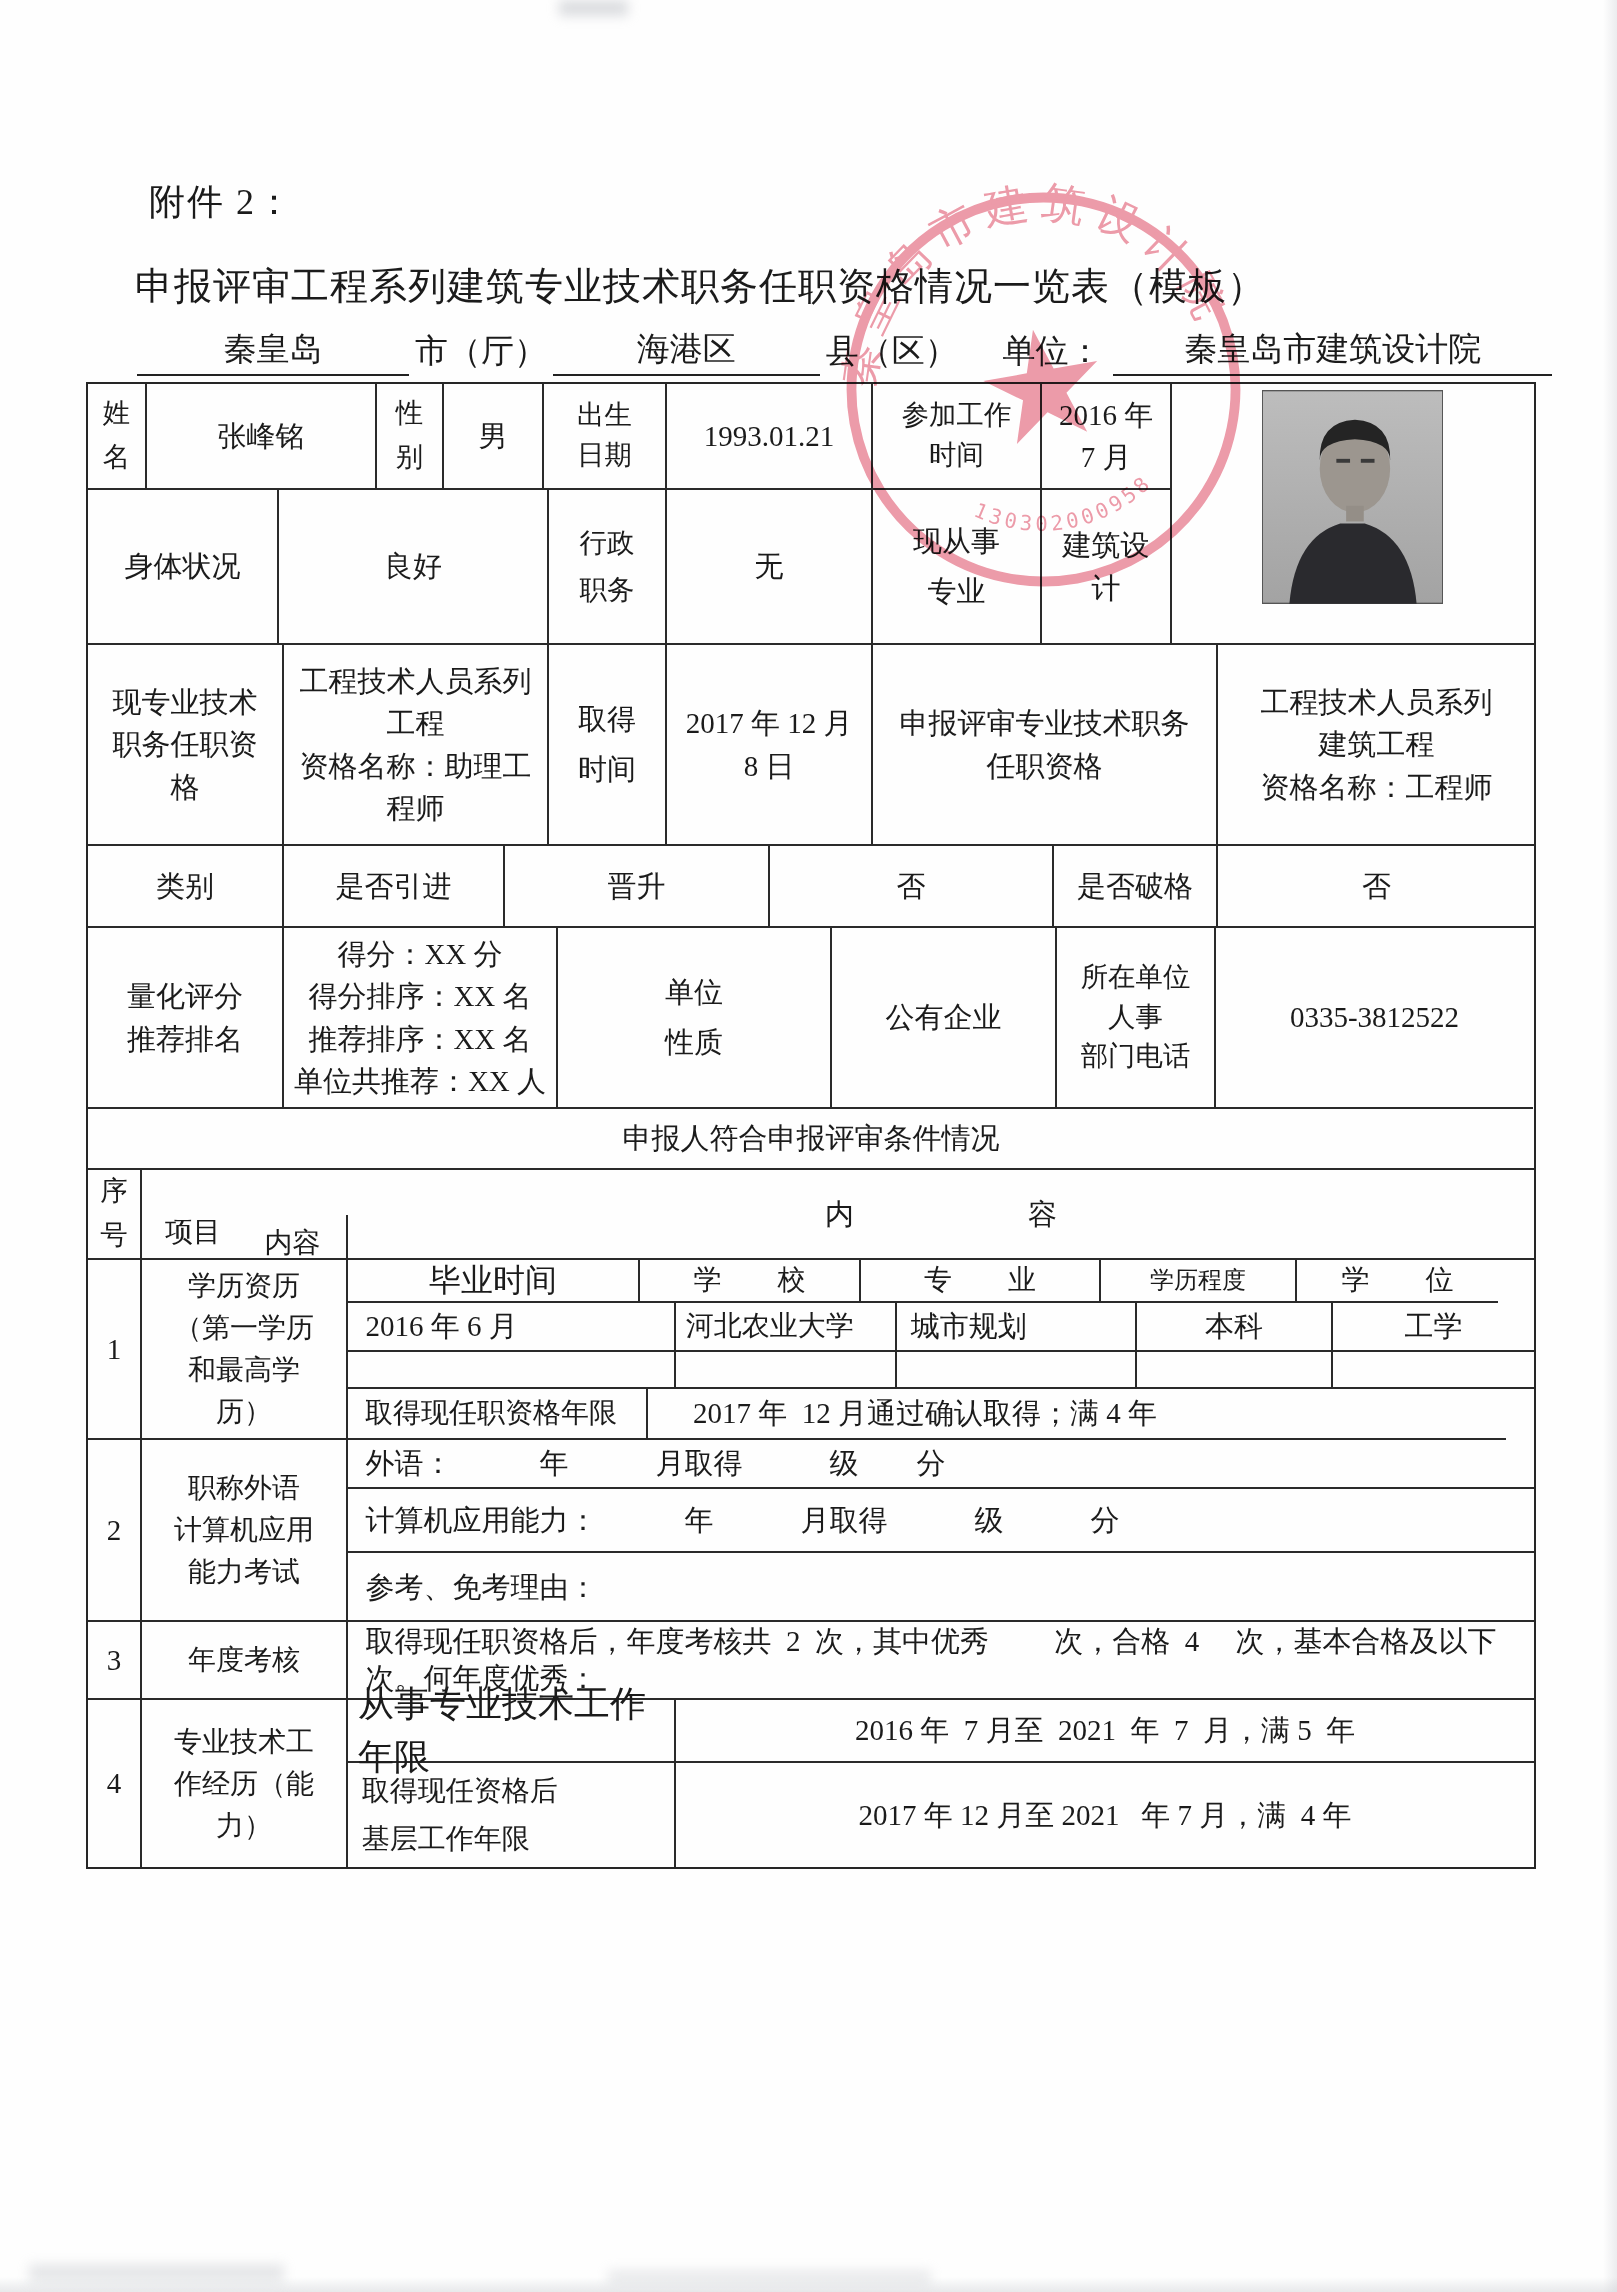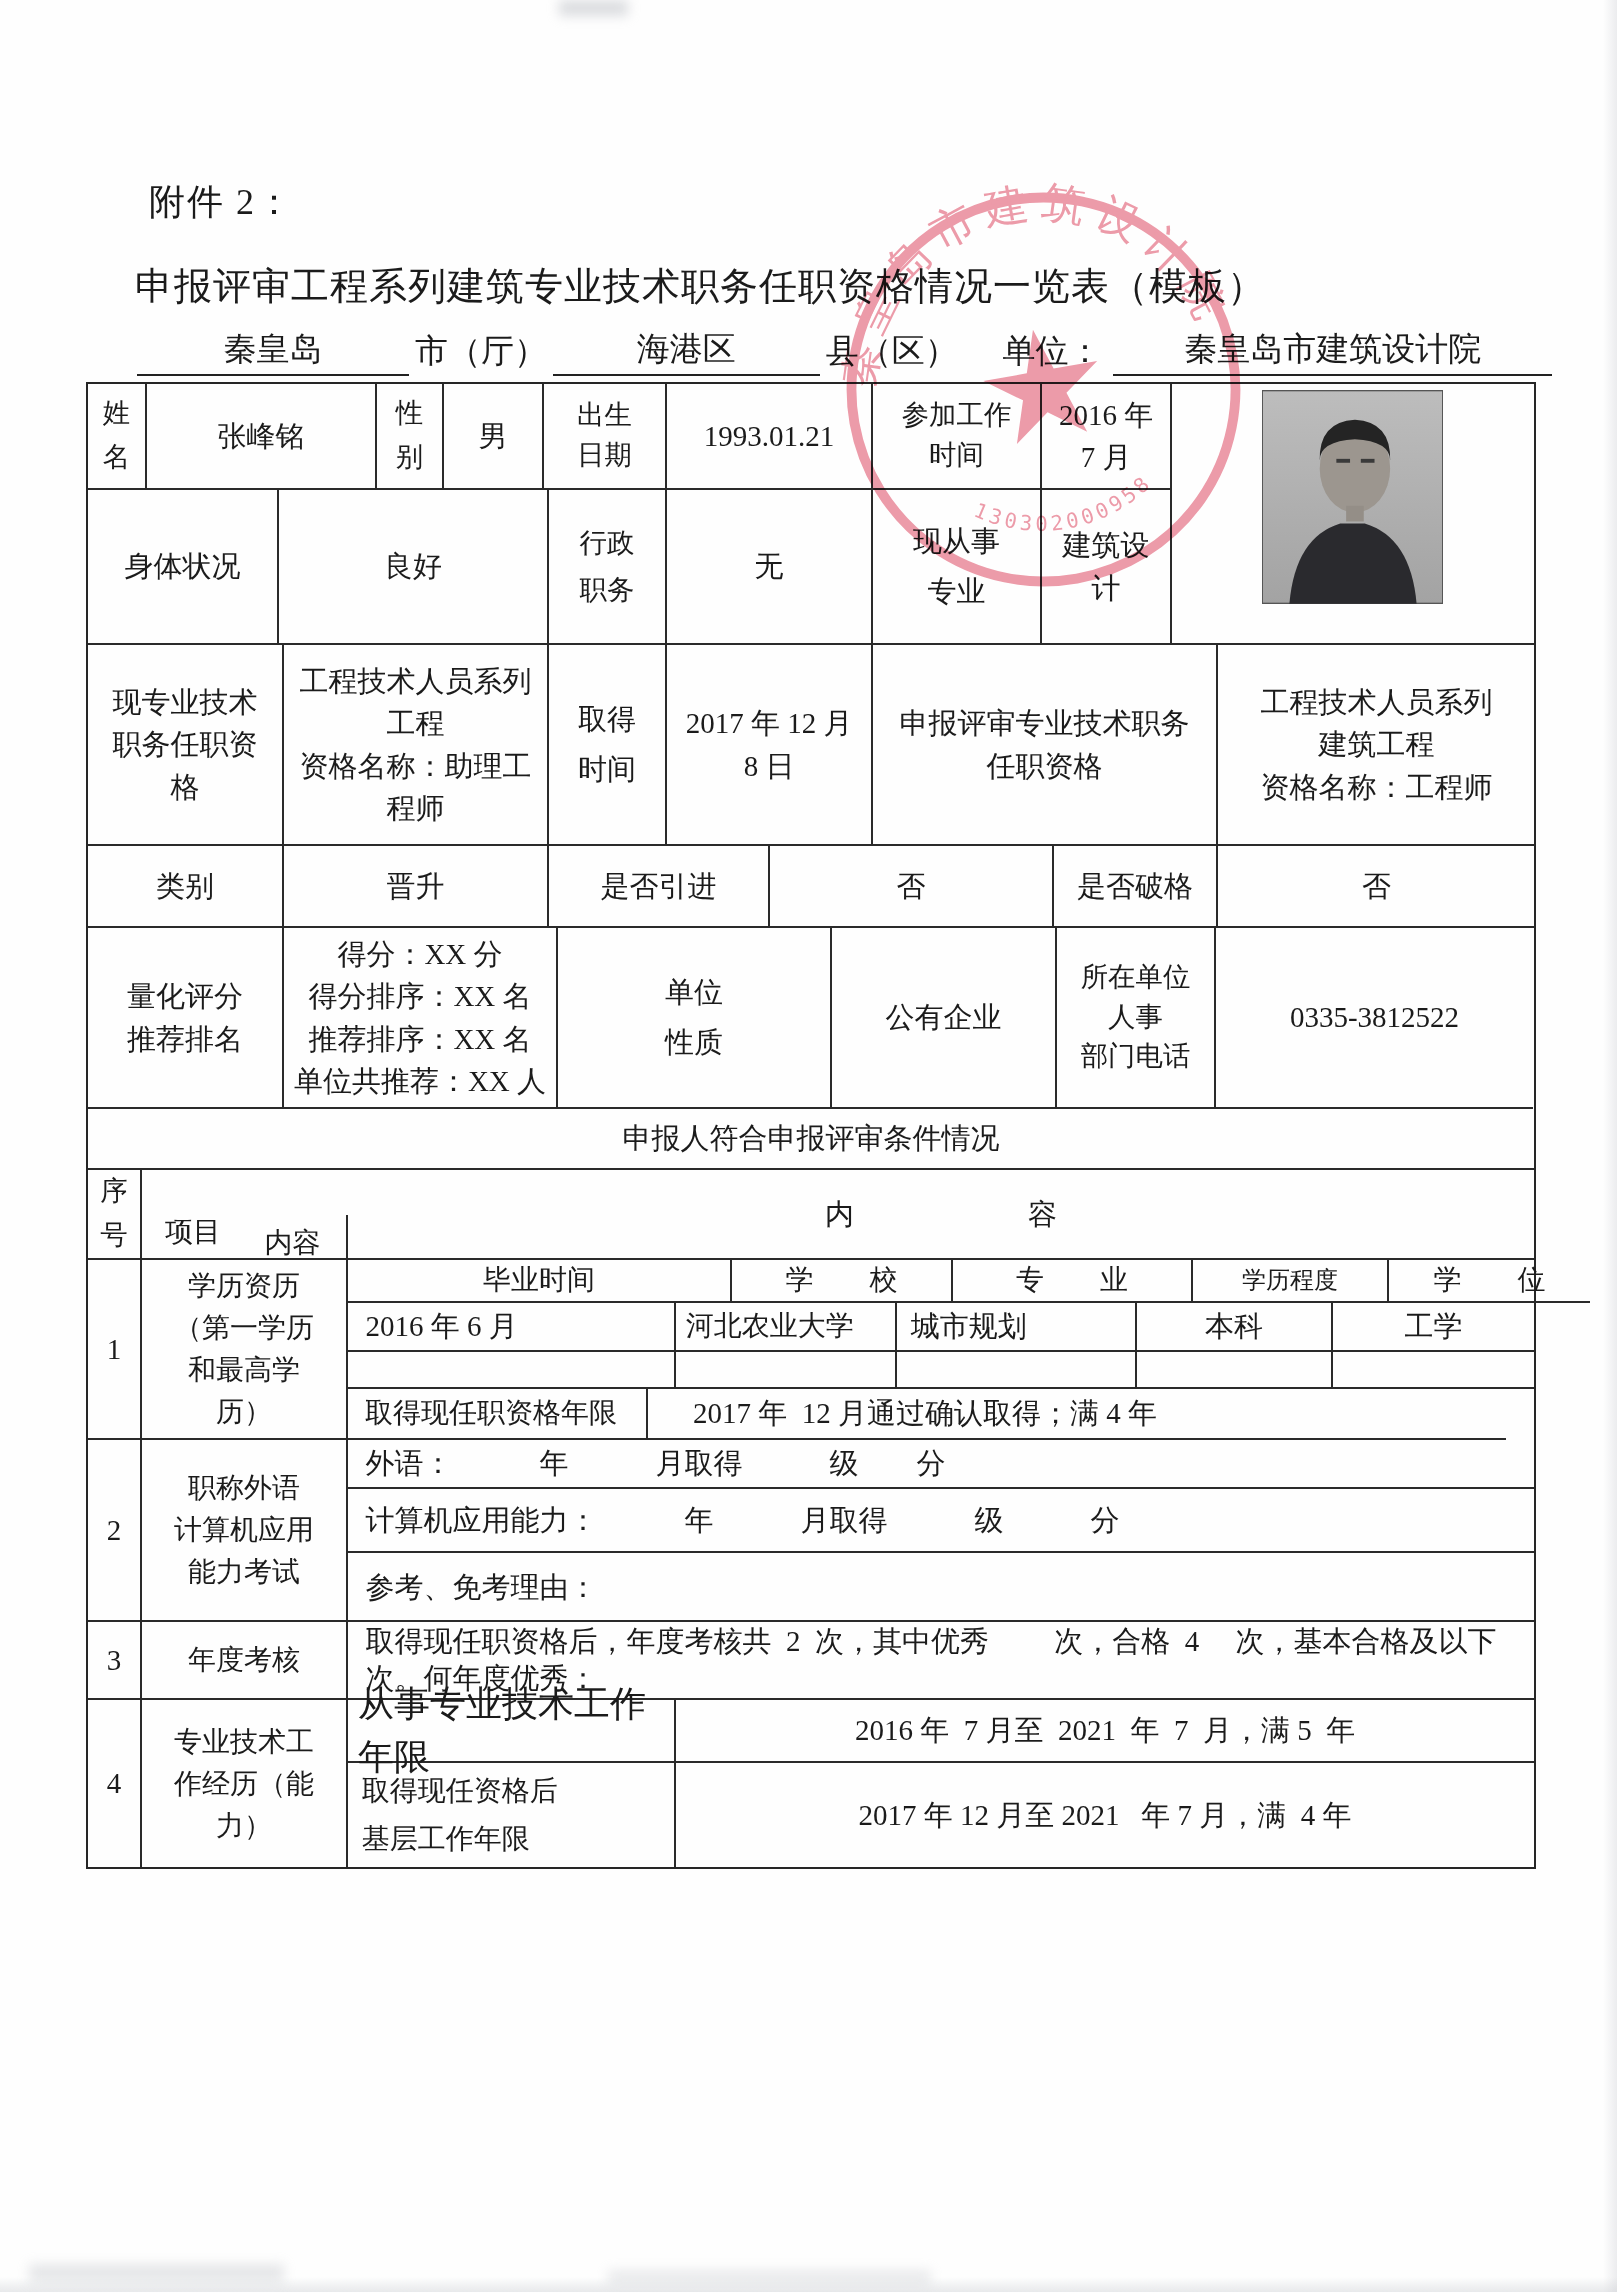--- a/index.html
+++ b/index.html
@@ -106,22 +106,22 @@
       <div class="c" style="width:196px">现专业技术<br>职务任职资<br>格</div>
       <div class="c" style="width:265px">工程技术人员系列<br>工程<br>资格名称：助理工<br>程师</div>
       <div class="c lh17" style="width:118px">取得<br>时间</div>
       <div class="c" style="width:206px">2017 年 12 月<br>8 日</div>
       <div class="c" style="width:345px">申报评审专业技术职务<br>任职资格</div>
       <div class="c nr" style="width:317px">工程技术人员系列<br>建筑工程<br>资格名称：工程师</div>
     </div>
 
     <div class="r" style="height:82px">
       <div class="c" style="width:196px">类别</div>
+      <div class="c" style="width:221px">是否引进</div>
       <div class="c" style="width:265px">晋升</div>
-      <div class="c" style="width:221px">是否引进</div>
       <div class="c" style="width:284px">否</div>
       <div class="c" style="width:164px">是否破格</div>
       <div class="c nr" style="width:317px">否</div>
     </div>
 
     <div class="r" style="height:181px">
       <div class="c" style="width:196px">量化评分<br>推荐排名</div>
       <div class="c" style="width:274px">得分：XX 分<br>得分排序：XX 名<br>推荐排序：XX 名<br>单位共推荐：XX 人</div>
       <div class="c lh17" style="width:274px">单位<br>性质</div>
       <div class="c" style="width:225px">公有企业</div>
@@ -140,21 +140,21 @@
         <span class="bl">项目</span>
       </div>
       <div class="c nr" style="width:1186px">内　　　　　　容</div>
     </div>
 
     <div class="r" style="height:180px">
       <div class="c" style="width:54px">1</div>
       <div class="c itemcell" style="width:206px">学历资历<br>（第一学历<br>和最高学<br>历）</div>
       <div class="col" style="width:1186px">
         <div class="r" style="height:43px">
-          <div class="c" style="width:384px;font-size:28px">毕业时间</div>
+          <div class="c" style="width:292px;font-size:32px">毕业时间</div>
           <div class="c" style="width:221px;font-size:28px">学　　校</div>
           <div class="c" style="width:240px;font-size:28px">专　　业</div>
           <div class="c" style="width:196px;font-size:24px">学历程度</div>
           <div class="c nr" style="width:201px;font-size:28px">学　　位</div>
         </div>
         <div class="r" style="height:49px">
           <div class="c left" style="width:328px;padding-left:17.6px">2016 年 6 月</div>
           <div class="c left" style="width:221px;padding-left:9.8px;font-size:28px">河北农业大学</div>
           <div class="c left" style="width:240px;padding-left:13.7px">城市规划</div>
           <div class="c" style="width:196px">本科</div>

